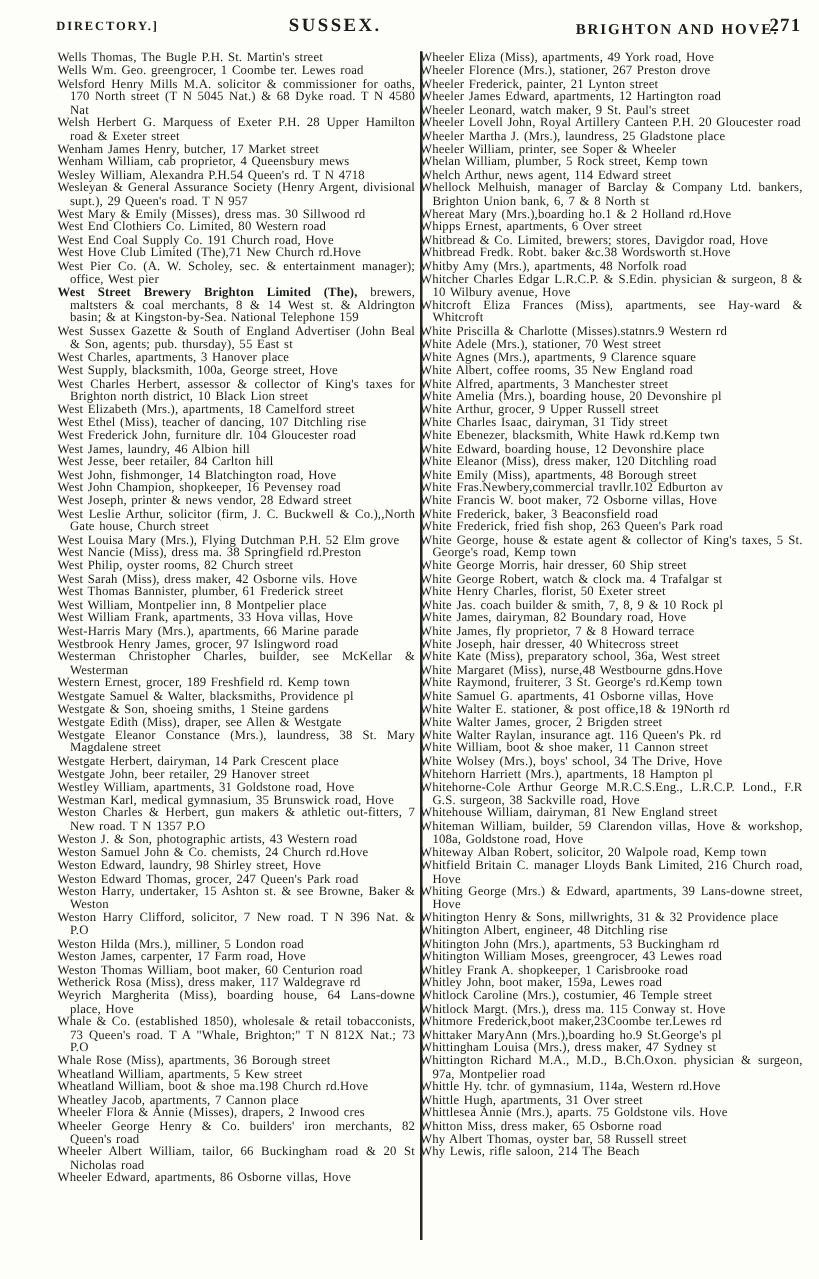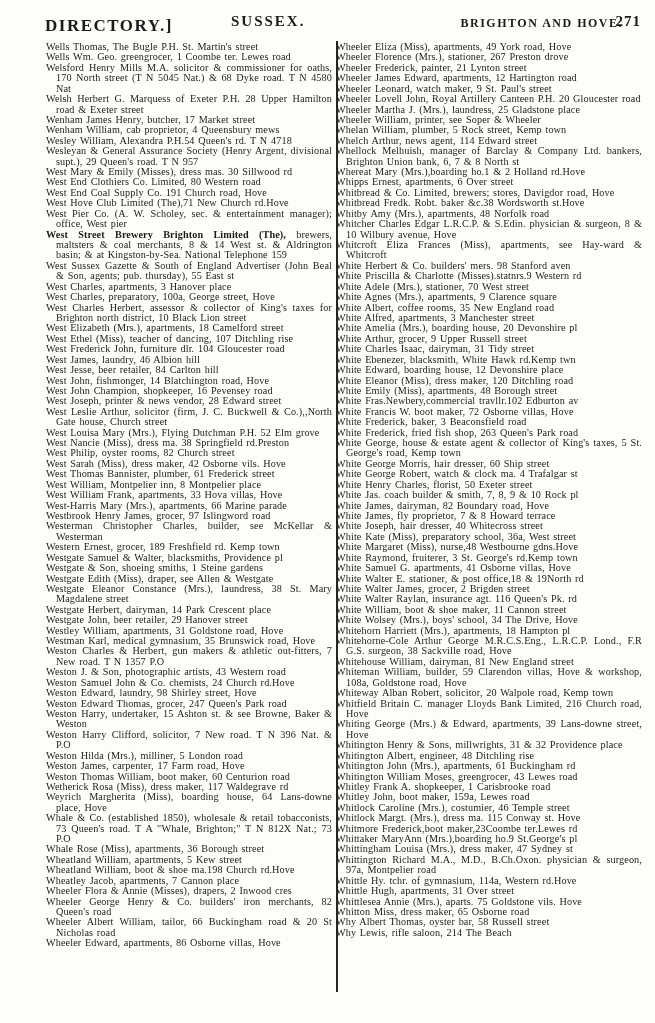--- a/index.html
+++ b/index.html
@@ -11,21 +11,21 @@
     overflow: hidden;
     font-family: "Liberation Serif", serif;
     color: #1b1b1b;
   }
   .page { position: absolute; inset: 0; }
 
   
   .header { position: absolute; top: 13px; left: 0; width: 655px; height: 20px; }
   .hdr-left {
     position: absolute; left: 45px; top: 3px;
-    font-size: 17px; letter-spacing: 1.5px; font-weight: bold;
+    font-size: 10px; letter-spacing: 1.5px; font-weight: bold;
   }
   .hdr-center {
     position: absolute; left: 231px; top: 0;
     font-size: 15px; letter-spacing: 2px; font-weight: bold;
   }
   .hdr-right {
     position: absolute; right: 32px; top: 3px;
     font-size: 12px; letter-spacing: 1.5px; font-weight: bold;
   }
   .hdr-page {
@@ -80,21 +80,21 @@
       <p class="entry">Wesley William, Alexandra P.H.54 Queen's rd. T N 4718</p>
       <p class="entry">Wesleyan &amp; General Assurance Society (Henry Argent, divisional supt.), 29 Queen's road.  T N 957</p>
       <p class="entry">West Mary &amp; Emily (Misses), dress mas. 30 Sillwood rd</p>
       <p class="entry">West End Clothiers Co. Limited, 80 Western road</p>
       <p class="entry">West End Coal Supply Co. 191 Church road, Hove</p>
       <p class="entry">West Hove Club Limited (The),71 New Church rd.Hove</p>
       <p class="entry">West Pier Co. (A. W. Scholey, sec. &amp; entertainment manager); office, West pier</p>
       <p class="entry"><b>West Street Brewery Brighton Limited (The),</b> brewers, maltsters &amp; coal merchants, 8 &amp; 14 West st. &amp; Aldrington basin; &amp; at Kingston-by-Sea.  National Telephone 159</p>
       <p class="entry">West Sussex Gazette &amp; South of England Advertiser (John Beal &amp; Son, agents; pub. thursday), 55 East st</p>
       <p class="entry">West Charles, apartments, 3 Hanover place</p>
-      <p class="entry">West Charles, preparatory, 100a, George street, Hove</p>
+      <p class="entry">West Supply, blacksmith, 100a, George street, Hove</p>
       <p class="entry">West Charles Herbert, assessor &amp; collector of King's taxes for Brighton north district, 10 Black Lion street</p>
       <p class="entry">West Elizabeth (Mrs.), apartments, 18 Camelford street</p>
       <p class="entry">West Ethel (Miss), teacher of dancing, 107 Ditchling rise</p>
       <p class="entry">West Frederick John, furniture dlr. 104 Gloucester road</p>
       <p class="entry">West James, laundry, 46 Albion hill</p>
       <p class="entry">West Jesse, beer retailer, 84 Carlton hill</p>
       <p class="entry">West John, fishmonger, 14 Blatchington road, Hove</p>
       <p class="entry">West John Champion, shopkeeper, 16 Pevensey road</p>
       <p class="entry">West Joseph, printer &amp; news vendor, 28 Edward street</p>
       <p class="entry">West Leslie Arthur, solicitor (firm, J. C. Buckwell &amp; Co.),,North Gate house, Church street</p>
@@ -151,21 +151,20 @@
       <p class="entry">Whelan William, plumber, 5 Rock street, Kemp town</p>
       <p class="entry">Whelch Arthur, news agent, 114 Edward street</p>
       <p class="entry">Whellock Melhuish, manager of Barclay &amp; Company Ltd. bankers, Brighton Union bank, 6, 7 &amp; 8 North st</p>
       <p class="entry">Whereat Mary (Mrs.),boarding ho.1 &amp; 2 Holland rd.Hove</p>
       <p class="entry">Whipps Ernest, apartments, 6 Over street</p>
       <p class="entry">Whitbread &amp; Co. Limited, brewers; stores, Davigdor road, Hove</p>
       <p class="entry">Whitbread Fredk. Robt. baker &amp;c.38 Wordsworth st.Hove</p>
       <p class="entry">Whitby Amy (Mrs.), apartments, 48 Norfolk road</p>
       <p class="entry">Whitcher Charles Edgar L.R.C.P. &amp; S.Edin. physician &amp; surgeon, 8 &amp; 10 Wilbury avenue, Hove</p>
       <p class="entry">Whitcroft Eliza Frances (Miss), apartments, see Hay-ward &amp; Whitcroft</p>
-      <p class="entry">White Herbert &amp; Co. builders' mers. 98 Stanford aven</p>
       <p class="entry">White Priscilla &amp; Charlotte (Misses).statnrs.9 Western rd</p>
       <p class="entry">White Adele (Mrs.), stationer, 70 West street</p>
       <p class="entry">White Agnes (Mrs.), apartments, 9 Clarence square</p>
       <p class="entry">White Albert, coffee rooms, 35 New England road</p>
       <p class="entry">White Alfred, apartments, 3 Manchester street</p>
       <p class="entry">White Amelia (Mrs.), boarding house, 20 Devonshire pl</p>
       <p class="entry">White Arthur, grocer, 9 Upper Russell street</p>
       <p class="entry">White Charles Isaac, dairyman, 31 Tidy street</p>
       <p class="entry">White Ebenezer, blacksmith, White Hawk rd.Kemp twn</p>
       <p class="entry">White Edward, boarding house, 12 Devonshire place</p>
@@ -194,21 +193,21 @@
       <p class="entry">White Wolsey (Mrs.), boys' school, 34 The Drive, Hove</p>
       <p class="entry">Whitehorn Harriett (Mrs.), apartments, 18 Hampton pl</p>
       <p class="entry">Whitehorne-Cole Arthur George M.R.C.S.Eng., L.R.C.P. Lond., F.R G.S. surgeon, 38 Sackville road, Hove</p>
       <p class="entry">Whitehouse William, dairyman, 81 New England street</p>
       <p class="entry">Whiteman William, builder, 59 Clarendon villas, Hove &amp; workshop, 108a, Goldstone road, Hove</p>
       <p class="entry">Whiteway Alban Robert, solicitor, 20 Walpole road, Kemp town</p>
       <p class="entry">Whitfield Britain C. manager Lloyds Bank Limited, 216 Church road, Hove</p>
       <p class="entry">Whiting George (Mrs.) &amp; Edward, apartments, 39 Lans-downe street, Hove</p>
       <p class="entry">Whitington Henry &amp; Sons, millwrights, 31 &amp; 32 Providence place</p>
       <p class="entry">Whitington Albert, engineer, 48 Ditchling rise</p>
-      <p class="entry">Whitington John (Mrs.), apartments, 61 Buckingham rd</p>
+      <p class="entry">Whitington John (Mrs.), apartments, 53 Buckingham rd</p>
       <p class="entry">Whitington William Moses, greengrocer, 43 Lewes road</p>
       <p class="entry">Whitley Frank A. shopkeeper, 1 Carisbrooke road</p>
       <p class="entry">Whitley John, boot maker, 159a, Lewes road</p>
       <p class="entry">Whitlock Caroline (Mrs.), costumier, 46 Temple street</p>
       <p class="entry">Whitlock Margt. (Mrs.), dress ma. 115 Conway st. Hove</p>
       <p class="entry">Whitmore Frederick,boot maker,23Coombe ter.Lewes rd</p>
       <p class="entry">Whittaker MaryAnn (Mrs.),boarding ho.9 St.George's pl</p>
       <p class="entry">Whittingham Louisa (Mrs.), dress maker, 47 Sydney st</p>
       <p class="entry">Whittington Richard M.A., M.D., B.Ch.Oxon. physician &amp; surgeon, 97a, Montpelier road</p>
       <p class="entry">Whittle Hy. tchr. of gymnasium, 114a, Western rd.Hove</p>

